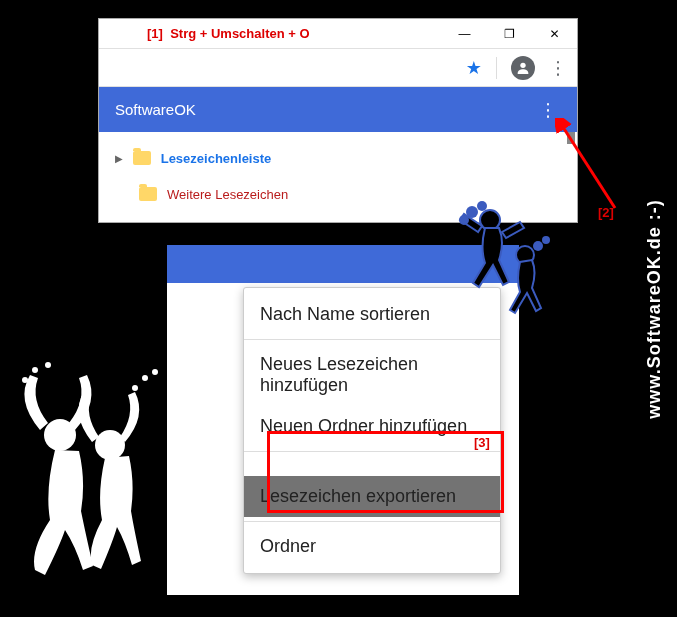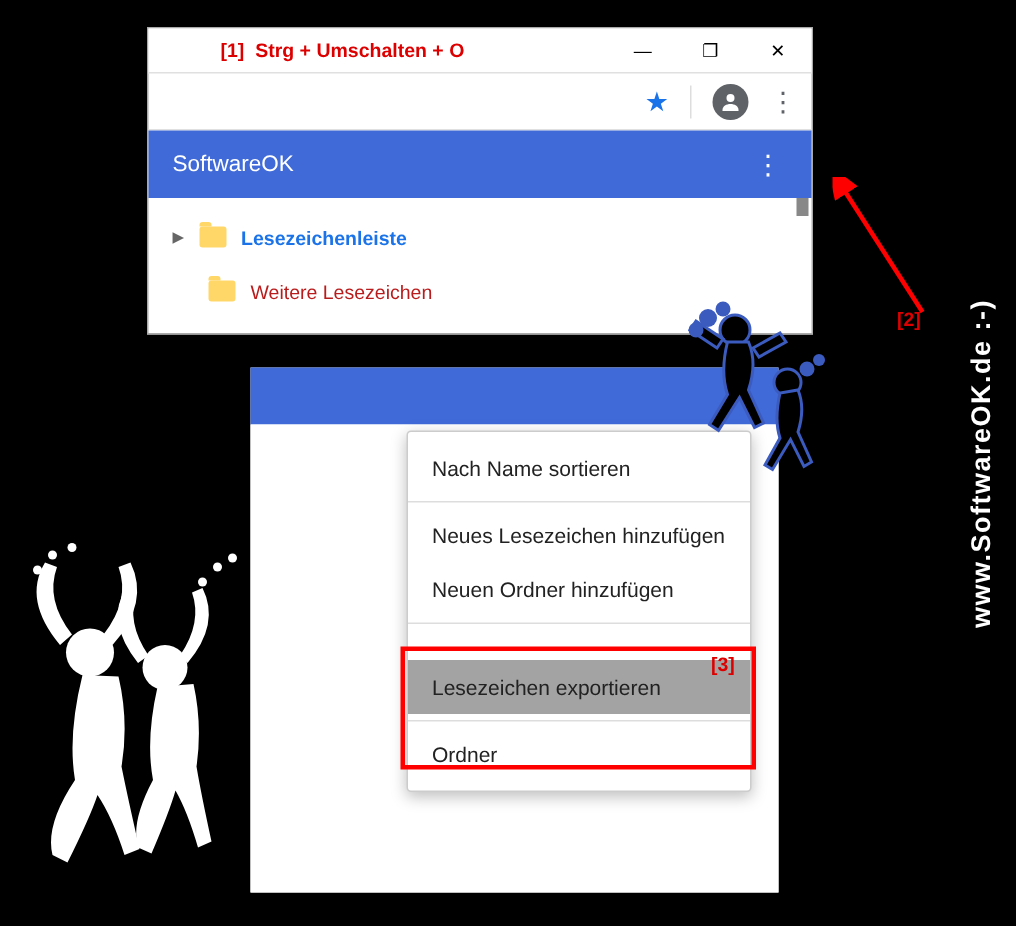--- a/index.html
+++ b/index.html
@@ -19,21 +19,21 @@
       writing-mode: vertical-rl;
       color: #fff;
       font-size: 18px;
       font-weight: bold;
       letter-spacing: 1px;
     }
     .window1 {
       position: absolute;
       left: 98px;
       top: 18px;
-      width: 444px;
+      width: 480px;
       height: 205px;
       background: #fff;
       border: 1px solid #aaa;
       box-shadow: 0 2px 8px rgba(0,0,0,0.3);
     }
     .titlebar {
       height: 30px;
       background: #fff;
       display: flex;
       align-items: center;
@@ -152,34 +152,34 @@
     }
     .w2-body {
       position: relative;
       height: calc(100% - 38px);
       background: #fff;
     }
     .ctx-menu {
       position: absolute;
       top: 4px;
       right: 18px;
-      width: 230px;
+      width: 258px;
       background: #fff;
       border: 1px solid #ccc;
       border-radius: 3px;
       box-shadow: 0 3px 10px rgba(0,0,0,0.25);
       padding: 6px 0;
-      font-size: 14px;
+      font-size: 18px;
     }
     .ctx-item {
       padding: 10px 16px;
       cursor: pointer;
       color: #222;
     }
-    .ctx-item.highlighted { background: #a3a3a3; margin-top: 24px; }
+    .ctx-item.highlighted { background: #737373; margin-top: 24px; }
     .ctx-sep { height: 1px; background: #ddd; margin: 4px 0; }
     .redbox {
       position: absolute;
       border: 3px solid #f00;
       pointer-events: none;
     }
     .ann3 {
       position: absolute;
       color: #d00;
       font-weight: bold;

